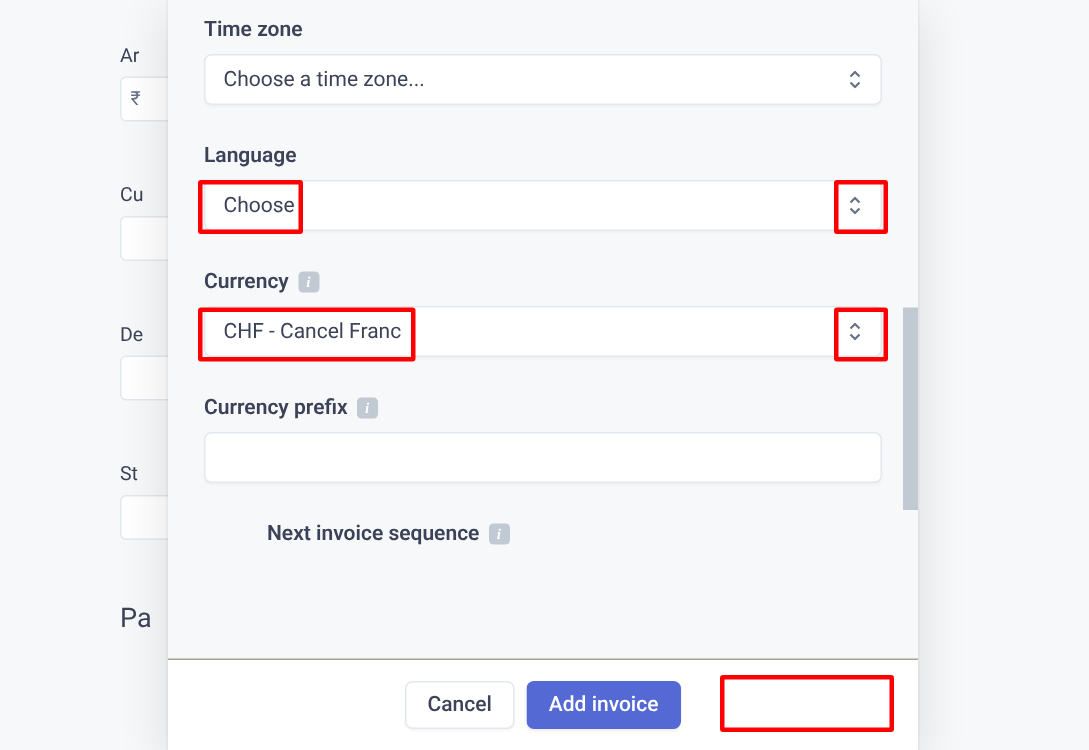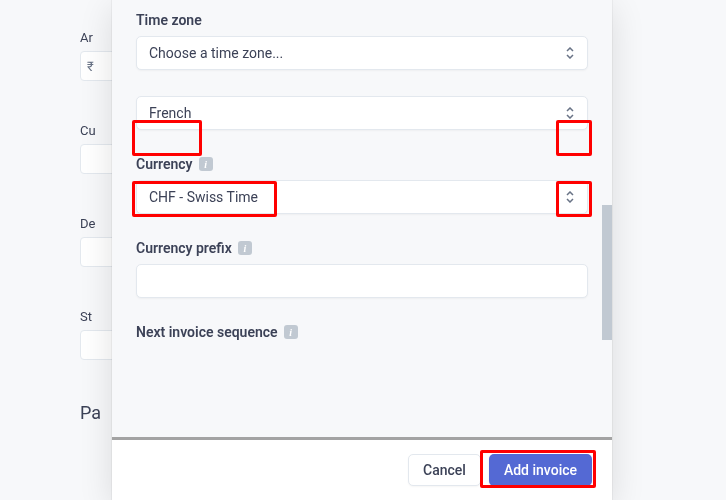--- a/index.html
+++ b/index.html
@@ -114,24 +114,24 @@
       align-items: center;
       justify-content: center;
       color: #fff;
       font-size: 10px;
       font-weight: 700;
       font-family: Georgia, serif;
       font-style: italic;
     }
     .modal-footer {
       background: #fff;
-      border-top: 3px solid #a3a3a3;
+      border-top: 1px solid #a3a3a3;
       padding: 14px 20px;
       display: flex;
-      justify-content: flex-end;
+      justify-content: center;
       gap: 8px;
     }
     .btn {
       border-radius: 5px;
       font-size: 14px;
       font-weight: 500;
       padding: 7px 14px;
       cursor: pointer;
       border: 1px solid transparent;
       font-family: inherit;
@@ -200,42 +200,43 @@
                 <path d="M1 4 L4 1 L7 4" stroke="#697386" stroke-width="1.5" fill="none"></path>
               </svg>
             <svg class="chev-down" width="8" height="5" viewBox="0 0 8 5">
                 <path d="M1 1 L4 4 L7 1" stroke="#697386" stroke-width="1.5" fill="none"></path>
               </svg>
           </span>
         </div>
       </div>
 
       <div class="form-group" style="position:relative;">
+        <div class="form-label">Language</div>
         <div class="select-wrap">
-          <span>French</span>
+          <span>Choose</span>
           <span class="chevrons">
             <svg class="chev-up" width="8" height="5" viewBox="0 0 8 5">
                 <path d="M1 4 L4 1 L7 4" stroke="#697386" stroke-width="1.5" fill="none"></path>
               </svg>
             <svg class="chev-down" width="8" height="5" viewBox="0 0 8 5">
                 <path d="M1 1 L4 4 L7 1" stroke="#697386" stroke-width="1.5" fill="none"></path>
               </svg>
           </span>
         </div>
         <div class="hl" style="left:-4px; top:24px; width:70px; height:36px;"></div>
         <div class="hl" style="right:-4px; top:24px; width:36px; height:36px;"></div>
       </div>
 
       <div class="form-group" style="position:relative;">
         <div class="form-label">
           <span>Currency</span>
           <span class="info-icon">i</span>
         </div>
         <div class="select-wrap">
-          <span>CHF - Swiss Time</span>
+          <span>CHF - Cancel Franc</span>
           <span class="chevrons">
             <svg class="chev-up" width="8" height="5" viewBox="0 0 8 5">
                 <path d="M1 4 L4 1 L7 4" stroke="#697386" stroke-width="1.5" fill="none"></path>
               </svg>
             <svg class="chev-down" width="8" height="5" viewBox="0 0 8 5">
                 <path d="M1 1 L4 4 L7 1" stroke="#697386" stroke-width="1.5" fill="none"></path>
               </svg>
           </span>
         </div>
         <div class="hl" style="left:-4px; top:25px; width:145px; height:36px;"></div>
@@ -243,21 +244,21 @@
       </div>
 
       <div class="form-group">
         <div class="form-label">
           <span>Currency prefix</span>
           <span class="info-icon">i</span>
         </div>
         <input type="text" class="text-input" value="" style="">
       </div>
 
-      <div class="form-group" style="margin-bottom:6px;">
+      <div class="form-group" style="margin-bottom:6px;margin-left:42px;">
         <div class="form-label">
           <span>Next invoice sequence</span>
           <span class="info-icon">i</span>
         </div>
       </div>
 
     </div>
   </div>
 
   <div class="modal-footer" style="position:relative;">

